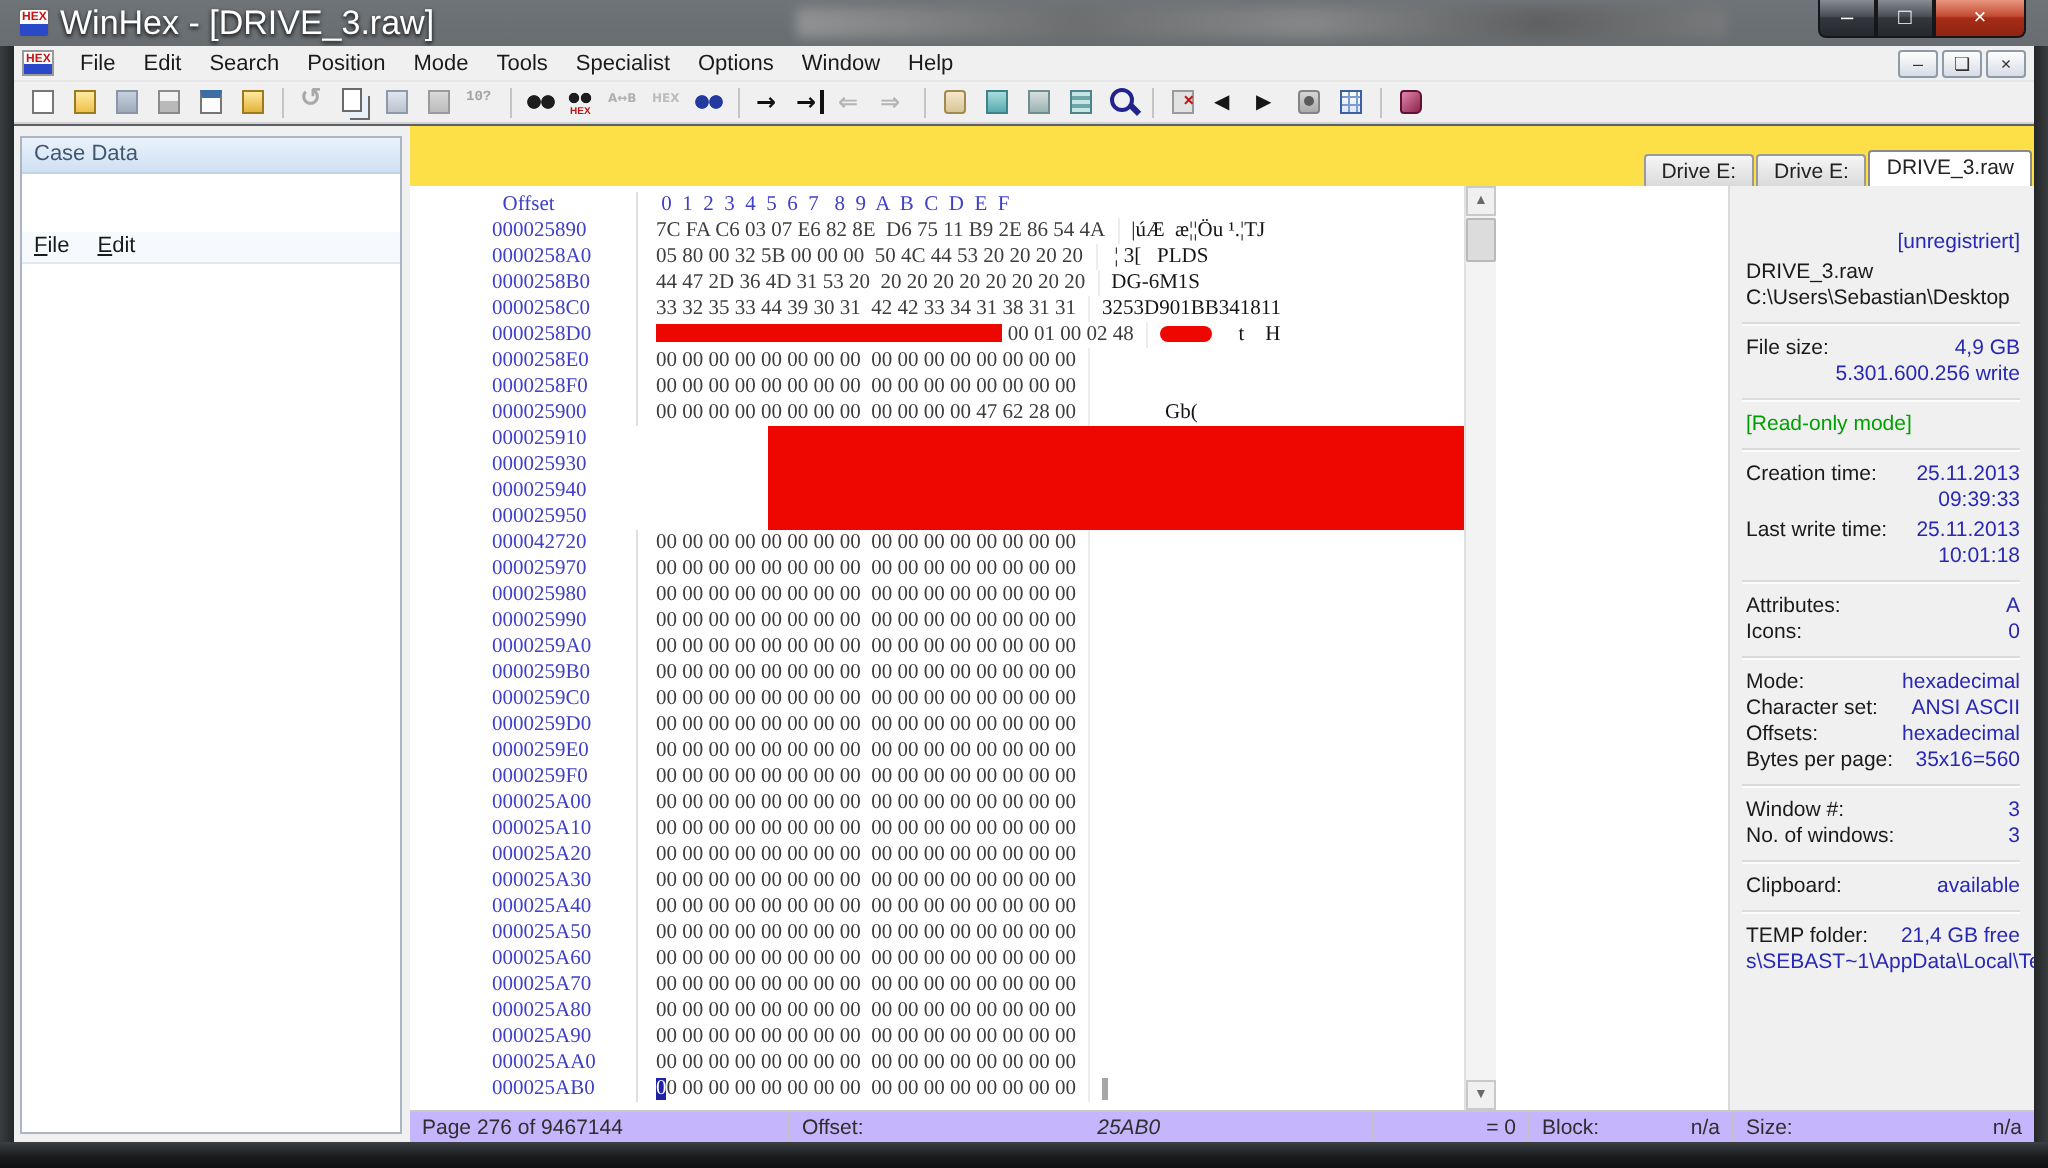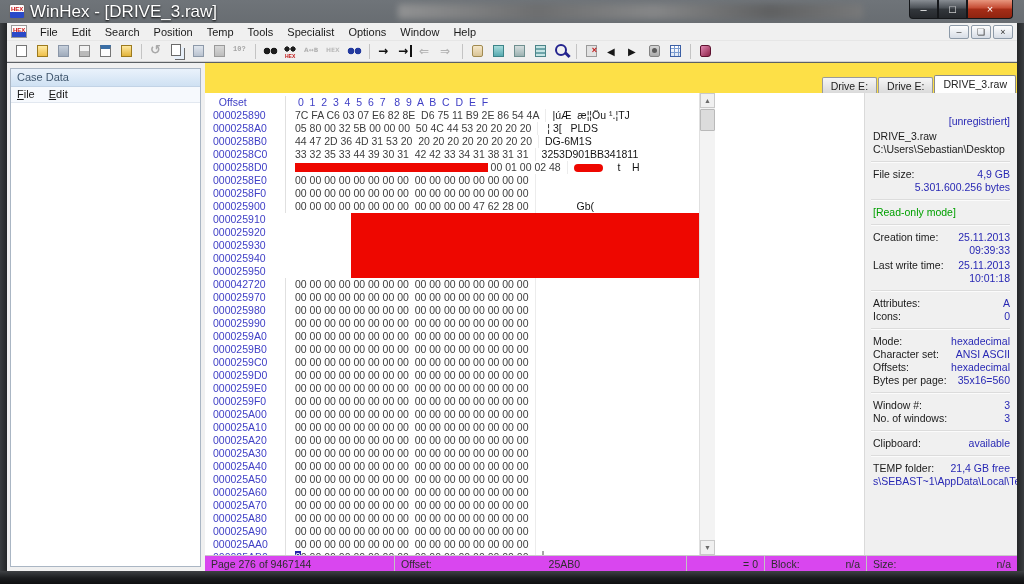--- a/index.html
+++ b/index.html
@@ -78,37 +78,37 @@
   .ti-screenshot::after{content:"";position:absolute;left:6px;top:5px;width:5px;height:5px;border-radius:50%;background:#5a5a5a;}
   .ti-data-interpreter::before{background:
       repeating-linear-gradient(90deg,transparent 0 3px,#7b9cd0 3px 4px),
       repeating-linear-gradient(0deg,transparent 0 3px,#7b9cd0 3px 4px),
       linear-gradient(#fff,#dce6f5);border:1px solid #3b5fa5;}
   .ti-help::before{background:linear-gradient(135deg,#e087b0,#8e2248);border:1px solid #5e1230;border-radius:2px 3px 3px 2px;}
   
   .main{position:absolute;top:63px;left:7px;right:7px;bottom:13px;background:#f0f0f0;display:flex;}
   
   .case-panel{width:198px;padding:5px 4px 4px 3px;display:flex;flex-direction:column;}
-  .case-inner{flex:1;display:flex;flex-direction:column;border:1px solid #aab6c4;background:#fff;}
+  .case-inner{flex:1;display:flex;flex-direction:column;border:1px solid #aab6c4;background:#fff;gap:29px;}
   .case-header{height:18px;background:linear-gradient(#eaf2fb,#cfe1f3);color:#40576f;
                padding:2px 6px;border-bottom:1px solid #c2d3e6;}
   .case-menu{height:16px;background:#f6f9fd;display:flex;gap:14px;padding:1px 6px;border-bottom:1px solid #e2e8f0;}
   .case-menu span{display:inline-block;}
   .case-menu span::first-letter{text-decoration:underline;}
   .case-body{flex:1;background:#fff;}
   
   .doc-area{flex:1;display:flex;flex-direction:column;min-width:0;}
   .tabbar{height:30px;background:#fde047;display:flex;align-items:flex-end;padding-left:2px;position:relative;z-index:2;justify-content:flex-end;}
   .tab{padding:2px 8px 2px;margin-right:1px;font-size:10.5px;color:#222;cursor:default;
        background:linear-gradient(#f6f6f6,#dadada);border:1px solid #9a9a9a;border-bottom:none;border-radius:2px 2px 0 0;height:16px;}
   .tab.active{background:#fff;height:18px;position:relative;top:0;border-color:#8a8a8a;}
   .doc-body{flex:1;display:flex;background:#fff;border-top:1px solid #bdbdbd;margin-top:-1px;position:relative;z-index:1;min-height:0;}
   
-  .hex-view{width:494px;flex:0 0 auto;font-family:Liberation Sans, sans-serif;font-size:10.5px;line-height:13px;
-            padding-top:3px;overflow:hidden;white-space:nowrap;}
+  .hex-view{width:494px;flex:0 0 auto;font-family:Liberation Serif, serif;font-size:10.5px;line-height:13px;
+            padding-top:3px;overflow:hidden;white-space:nowrap;margin-left:33px;}
   .hex-row,.hex-head{display:flex;height:13px;}
   .off{width:70px;flex:0 0 auto;color:#4040c6;padding-left:8px;white-space:pre;}
   .hx{white-space:pre;color:#3d3d3d;margin-left:10px;border-left:1px solid #e0e0e0;padding-left:9px;}
   .asc{white-space:pre;color:#141414;margin-left:6px;border-left:1px solid #ececec;padding-left:6px;}
   .hex-head .off,.hex-head .hx{color:#4040c6;}
   .red-full{height:13px;background:#ee0700;margin-left:76px;width:442px;}
   .bar-inline{display:inline-block;width:33ch;height:9px;background:#ee0700;vertical-align:-1px;}
   .blob{display:inline-block;width:5ch;height:8px;background:#ee0700;border-radius:4px;vertical-align:-1px;}
   .cur{background:#2222a8;color:#fff;}
   .cura{background:#a6a6a6;}
@@ -125,27 +125,27 @@
               padding:6px 7px 0 8px;font-size:10.5px;line-height:13px;overflow:hidden;}
   .sec{margin-bottom:2px;}
   .iline{display:flex;justify-content:space-between;}
   .ilbl{color:#1a1a1a;white-space:nowrap;}
   .ival{color:#2828b4;text-align:right;flex:1;white-space:nowrap;}
   .ival.green{color:#00a000;text-align:left;}
   .ival.path{text-align:left;color:#2828b4;}
   .ival.plain{color:#1a1a1a;text-align:left;}
   .divider{height:2px;border-top:1px solid #dcdcdc;border-bottom:1px solid #fbfbfb;margin:5px 0 5px -2px;}
   
-  .statusbar{height:16px;background:#d946ef;display:flex;font-size:10.5px;color:#2e2e2e;
+  .statusbar{height:16px;background:#c4b5fd;display:flex;font-size:10.5px;color:#2e2e2e;
              border-top:1px solid #c9c9c9;}
   .seg{border-right:1px solid #c2c2c2;display:flex;align-items:center;padding:0 6px;white-space:nowrap;}
   .seg .sv{margin-left:auto;}
   .seg.page{width:190px;}
   .seg.offset{width:292px;gap:17px;}
-  .seg.offset .sv{margin-right:auto;}
+  .seg.offset .sv{margin-right:auto;font-style:italic;}
   .seg.mod{width:78px;justify-content:flex-end;}
   .seg.block{flex:1;}
   .seg.size{width:150px;border-right:none;gap:28px;}
   
   .bottom-strip{position:absolute;left:0;right:0;bottom:0;height:13px;
                 background:linear-gradient(#3e4144,#1a1c1e 55%,#0e0f10);}
   .side{position:absolute;top:23px;bottom:0;width:7px;background:linear-gradient(90deg,#3a3d40,#242628);}
   .side.l{left:0;}
   .side.r{right:0;background:linear-gradient(90deg,#242628,#3a3d40);}
 </style>
@@ -168,21 +168,21 @@
   <div class="side l"></div>
   <div class="side r"></div>
 
   <div class="menubar">
     <div class="menulogo"></div>
     <div id="menu-items" style="display:flex;">
         <div class="menu-item">File</div>
         <div class="menu-item">Edit</div>
         <div class="menu-item">Search</div>
         <div class="menu-item">Position</div>
-        <div class="menu-item">Temp</div>
+        <div class="menu-item">Mode</div>
         <div class="menu-item">Tools</div>
         <div class="menu-item">Specialist</div>
         <div class="menu-item">Options</div>
         <div class="menu-item">Window</div>
         <div class="menu-item">Help</div>
       </div>
     <div class="mdibtns">
       <div class="mdibtn">–</div>
       <div class="mdibtn">❏</div>
       <div class="mdibtn">×</div>
@@ -293,24 +293,20 @@
             <div class="hex-row">
               <span class="off">000025900</span>
               <span class="hx">00 00 00 00 00 00 00 00  00 00 00 00 47 62 28 00</span>
               <span class="asc">            Gb( </span>
             </div>
             <div class="hex-row">
               <span class="off">000025910</span>
               <div class="red-full"></div>
             </div>
             <div class="hex-row">
-              <span class="off">000025920</span>
-              <div class="red-full"></div>
-            </div>
-            <div class="hex-row">
               <span class="off">000025930</span>
               <div class="red-full"></div>
             </div>
             <div class="hex-row">
               <span class="off">000025940</span>
               <div class="red-full"></div>
             </div>
             <div class="hex-row">
               <span class="off">000025950</span>
               <div class="red-full"></div>
@@ -448,21 +444,21 @@
                   <span class="ival plain">C:\Users\Sebastian\Desktop</span>
                 </div>
               </div>
               <div class="divider"></div>
               <div class="sec">
                 <div class="iline">
                   <span class="ilbl">File size:</span>
                   <span class="ival">4,9 GB</span>
                 </div>
                 <div class="iline">
-                  <span class="ival">5.301.600.256 bytes</span>
+                  <span class="ival">5.301.600.256 write</span>
                 </div>
               </div>
               <div class="divider"></div>
               <div class="sec">
                 <div class="iline">
                   <span class="ival green">[Read-only mode]</span>
                 </div>
               </div>
               <div class="divider"></div>
               <div class="sec">

